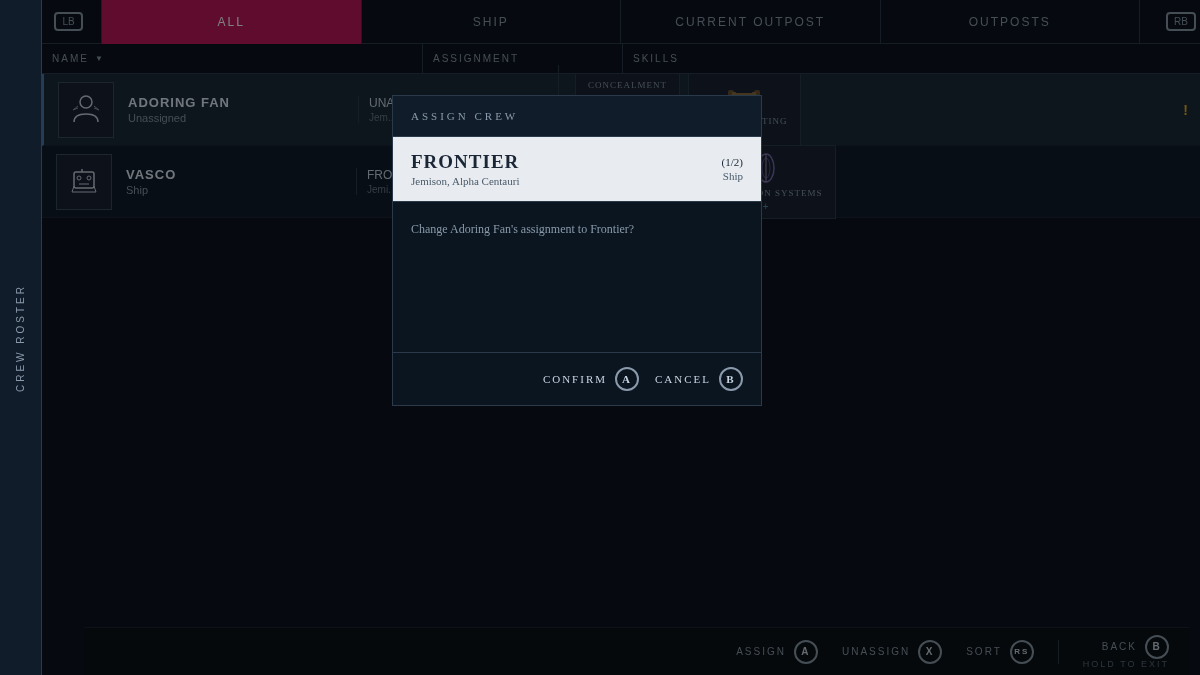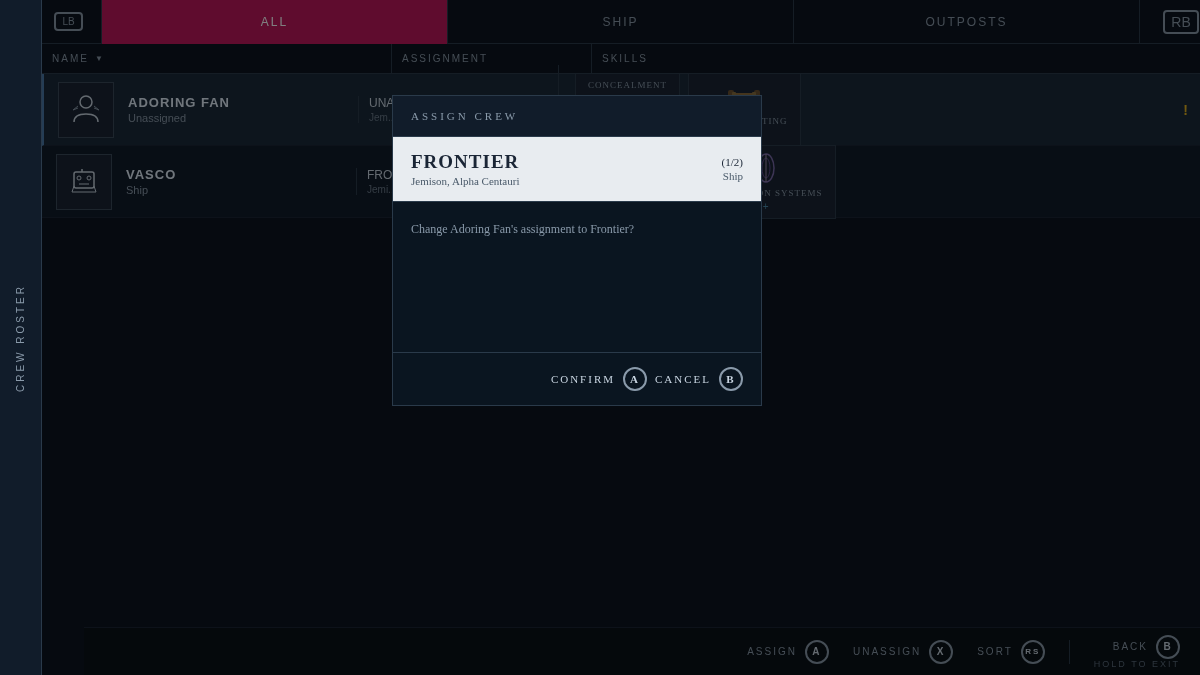--- a/index.html
+++ b/index.html
@@ -115,42 +115,42 @@
       display: flex;
       align-items: center;
       justify-content: center;
       font-size: 11px;
       color: #8a9aaa;
     }
     .rb-btn {
       border: 2px solid #8a9aaa;
       border-radius: 4px;
       padding: 2px 6px;
-      font-size: 14px;
+      font-size: 10px;
       color: #8a9aaa;
       margin-left: 22px;
     }
 
     
     .col-headers {
       display: flex;
       height: 30px;
       border-bottom: 1px solid #2a3a4a;
       background: #0d1520;
     }
     .col-header {
       display: flex;
       align-items: center;
       font-size: 10px;
       letter-spacing: 2px;
       color: #8a9aaa;
       text-transform: uppercase;
       padding-left: 10px;
     }
-    .col-name { width: 350px; border-right: 1px solid #2a3a4a; }
+    .col-name { width: 381px; border-right: 1px solid #2a3a4a; }
     .col-assignment { width: 200px; border-right: 1px solid #2a3a4a; }
     .col-skills { flex: 1; }
 
     
     .sort-arrow {
       margin-left: 6px;
       font-size: 8px;
       color: #8a9aaa;
     }
 
@@ -349,21 +349,21 @@
     .modal-confirm-text {
       font-size: 12px;
       color: #8a9aaa;
     }
 
     .modal-footer {
       padding: 14px 18px;
       border-top: 1px solid #2a3a4a;
       display: flex;
       justify-content: flex-end;
-      gap: 8px;
+      gap: 16px;
       align-items: center;
     }
     .modal-btn {
       display: flex;
       align-items: center;
       gap: 8px;
       font-size: 11px;
       letter-spacing: 2px;
       color: #c8d4e0;
       text-transform: uppercase;
@@ -380,21 +380,21 @@
       font-size: 11px;
       color: #c8d4e0;
       font-weight: bold;
     }
 
     
     .action-bar {
       position: absolute;
       bottom: 0;
       left: 42px;
-      right: 0;
+      right: 11px;
       height: 48px;
       background: #0a1218;
       border-top: 1px solid #1a2535;
       display: flex;
       align-items: center;
       justify-content: flex-end;
       padding: 0 20px;
       gap: 24px;
     }
     .action-item {
@@ -460,20 +460,23 @@
 
   <div class="nav-tabs">
     <div class="nav-tab-lb">
       <span class="lb-btn">LB</span>
     </div>
     <div class="nav-tab active">
       <span>ALL</span>
     </div>
     <div class="nav-tab">
       <span>SHIP</span>
+    </div>
+    <div class="nav-tab">
+      <span>CURRENT OUTPOST</span>
     </div>
     <div class="nav-tab">
       <span>OUTPOSTS</span>
     </div>
     <div class="nav-tab-rb">
       <span class="rb-btn">RB</span>
     </div>
   </div>
 
   <div class="col-headers">

